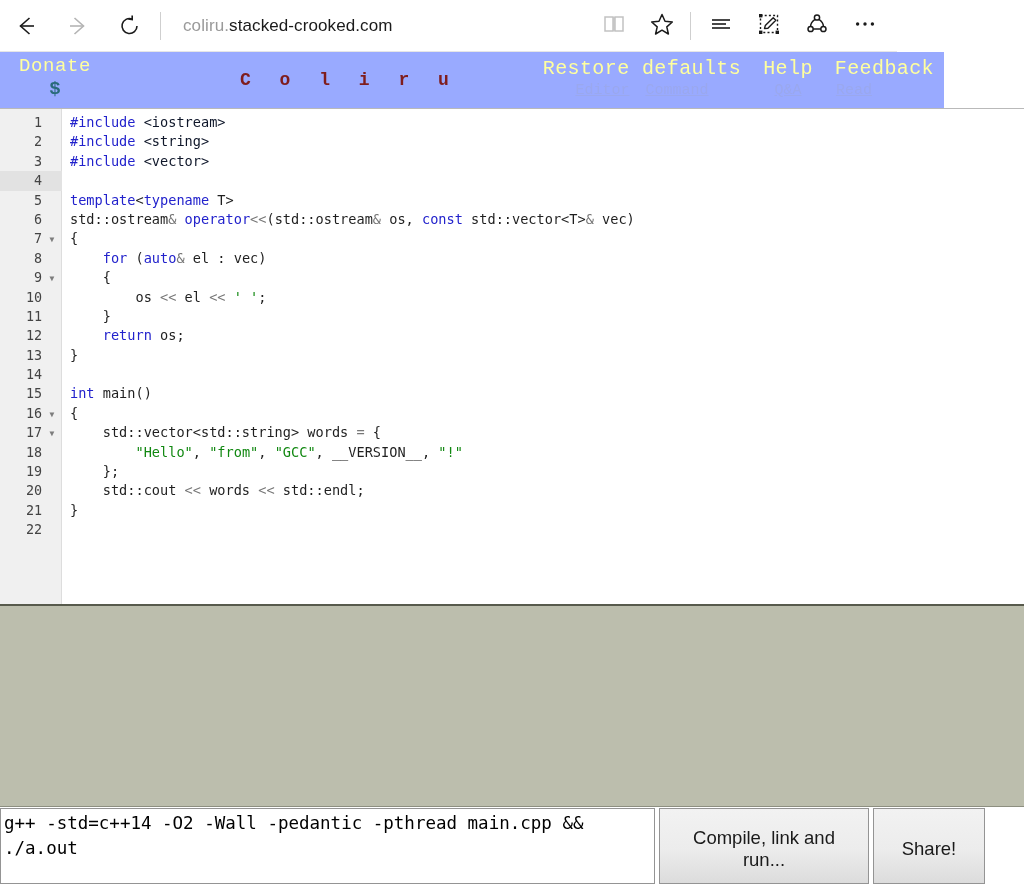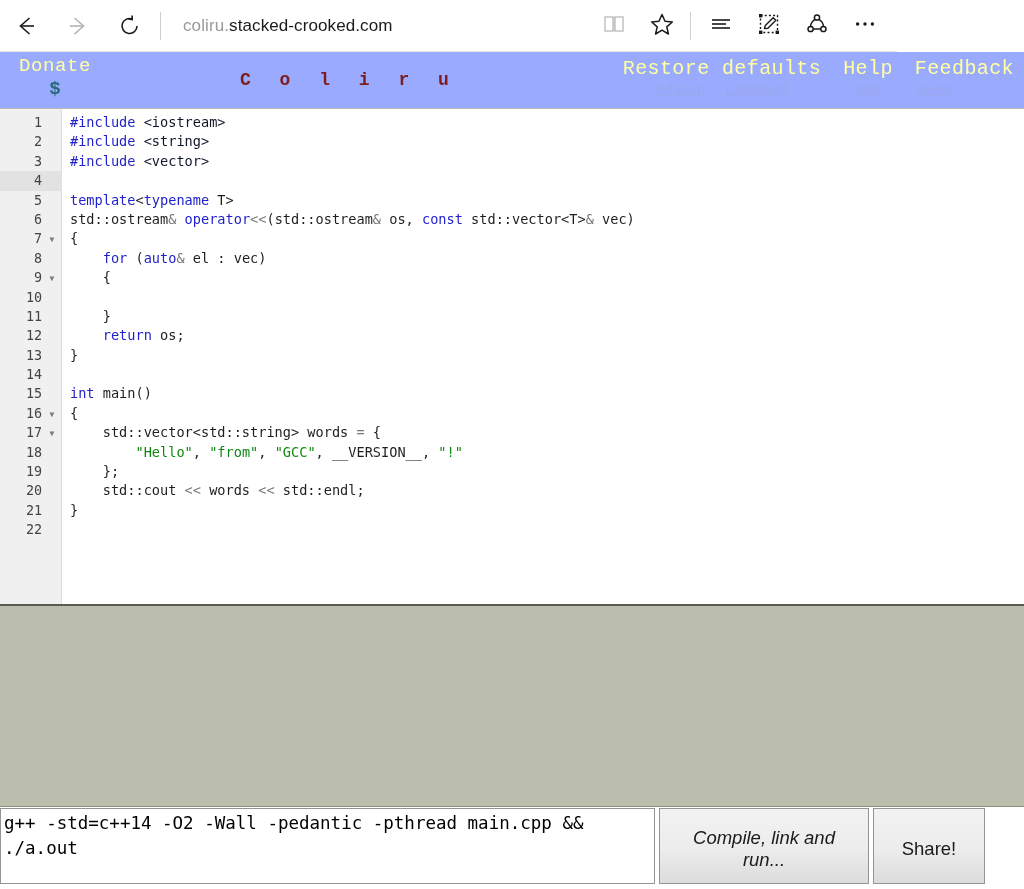--- a/index.html
+++ b/index.html
@@ -50,21 +50,21 @@
   
   #page {
     position: absolute; left: 0; top: 52px;
     width: 1024px; height: 837px;
     background: #ffffff;
   }
 
   
   #site-header {
     position: relative;
-    width: 1024px; height: 56px;
+    width: 944px; height: 56px;
     background: #99aaff;
     font-family: "Liberation Mono", "DejaVu Sans Mono", monospace;
     overflow: hidden;
     padding-left: 24px;
   }
   #donate-block {
     position: absolute; left: 9px; top: 3px;
     width: 92px; text-align: center;
     cursor: pointer;
   }
@@ -192,21 +192,21 @@
     background: linear-gradient(to bottom, #f2f2f2 0%, #ececec 55%, #dcdcdc 100%);
     font-family: "Liberation Sans", sans-serif;
     font-size: 18.5px; color: #1a1a1a;
     padding: 5px 10px 0 10px;
     text-align: center;
     vertical-align: top;
     cursor: pointer;
     display: block;
     line-height: 22px;
   }
-  #compile-run-button { width: 210px; font-style: italic; }
+  #compile-run-button { width: 210px; }
   #share-button { width: 112px; }
 </style>
 </head>
 <body>
 
 <div id="browser-chrome">
   <div class="nav-btn">
     <span>
       <svg width="26" height="26" viewBox="0 0 26 26">
           <path d="M16.5 5 L7.5 13 L16.5 21" fill="none" stroke="#1a1a1a" stroke-width="1.6"></path>
@@ -337,21 +337,21 @@
     <div id="code-lines" style="position: absolute; left: 0px; top: 4px; width: 1024px;">
         <div class="code-row"><div class="ln-bg"></div><div class="ln-num">1</div><div class="code-text"><span class="inc">#include</span><span class="pl"> </span><span class="hdr">&lt;iostream&gt;</span></div></div>
         <div class="code-row"><div class="ln-bg"></div><div class="ln-num">2</div><div class="code-text"><span class="inc">#include</span><span class="pl"> </span><span class="hdr">&lt;string&gt;</span></div></div>
         <div class="code-row"><div class="ln-bg"></div><div class="ln-num">3</div><div class="code-text"><span class="inc">#include</span><span class="pl"> </span><span class="hdr">&lt;vector&gt;</span></div></div>
         <div class="code-row active"><div class="ln-bg"></div><div class="ln-num">4</div><div class="code-text"></div></div>
         <div class="code-row"><div class="ln-bg"></div><div class="ln-num">5</div><div class="code-text"><span class="kw">template</span><span class="pl">&lt;</span><span class="kw">typename</span><span class="pl"> T&gt;</span></div></div>
         <div class="code-row"><div class="ln-bg"></div><div class="ln-num">6</div><div class="code-text"><span class="pl">std::ostream</span><span class="op">&amp;</span><span class="pl"> </span><span class="kw">operator</span><span class="op">&lt;&lt;</span><span class="pl">(std::ostream</span><span class="op">&amp;</span><span class="pl"> os, </span><span class="kw">const</span><span class="pl"> std::vector&lt;T&gt;</span><span class="op">&amp;</span><span class="pl"> vec)</span></div></div>
         <div class="code-row"><div class="ln-bg"></div><div class="ln-num">7</div><div class="fold">▼</div><div class="code-text"><span class="pl">{</span></div></div>
         <div class="code-row"><div class="ln-bg"></div><div class="ln-num">8</div><div class="code-text"><span class="pl">    </span><span class="kw">for</span><span class="pl"> (</span><span class="kw">auto</span><span class="op">&amp;</span><span class="pl"> el : vec)</span></div></div>
         <div class="code-row"><div class="ln-bg"></div><div class="ln-num">9</div><div class="fold">▼</div><div class="code-text"><span class="pl">    {</span></div></div>
-        <div class="code-row"><div class="ln-bg"></div><div class="ln-num">10</div></div>
+        <div class="code-row"><div class="ln-bg"></div><div class="ln-num">10</div><div class="code-text"><span class="pl">        os </span><span class="op">&lt;&lt;</span><span class="pl"> el </span><span class="op">&lt;&lt;</span><span class="pl"> </span><span class="str">' '</span><span class="pl">;</span></div></div>
         <div class="code-row"><div class="ln-bg"></div><div class="ln-num">11</div><div class="code-text"><span class="pl">    }</span></div></div>
         <div class="code-row"><div class="ln-bg"></div><div class="ln-num">12</div><div class="code-text"><span class="pl">    </span><span class="kw">return</span><span class="pl"> os;</span></div></div>
         <div class="code-row"><div class="ln-bg"></div><div class="ln-num">13</div><div class="code-text"><span class="pl">}</span></div></div>
         <div class="code-row"><div class="ln-bg"></div><div class="ln-num">14</div><div class="code-text"></div></div>
         <div class="code-row"><div class="ln-bg"></div><div class="ln-num">15</div><div class="code-text"><span class="kw">int</span><span class="pl"> main()</span></div></div>
         <div class="code-row"><div class="ln-bg"></div><div class="ln-num">16</div><div class="fold">▼</div><div class="code-text"><span class="pl">{</span></div></div>
         <div class="code-row"><div class="ln-bg"></div><div class="ln-num">17</div><div class="fold">▼</div><div class="code-text"><span class="pl">    std::vector&lt;std::string&gt; words </span><span class="op">=</span><span class="pl"> {</span></div></div>
         <div class="code-row"><div class="ln-bg"></div><div class="ln-num">18</div><div class="code-text"><span class="pl">        </span><span class="str">"Hello"</span><span class="pl">, </span><span class="str">"from"</span><span class="pl">, </span><span class="str">"GCC"</span><span class="pl">, __VERSION__, </span><span class="str">"!"</span></div></div>
         <div class="code-row"><div class="ln-bg"></div><div class="ln-num">19</div><div class="code-text"><span class="pl">    };</span></div></div>
         <div class="code-row"><div class="ln-bg"></div><div class="ln-num">20</div><div class="code-text"><span class="pl">    std::cout </span><span class="op">&lt;&lt;</span><span class="pl"> words </span><span class="op">&lt;&lt;</span><span class="pl"> std::endl;</span></div></div>

